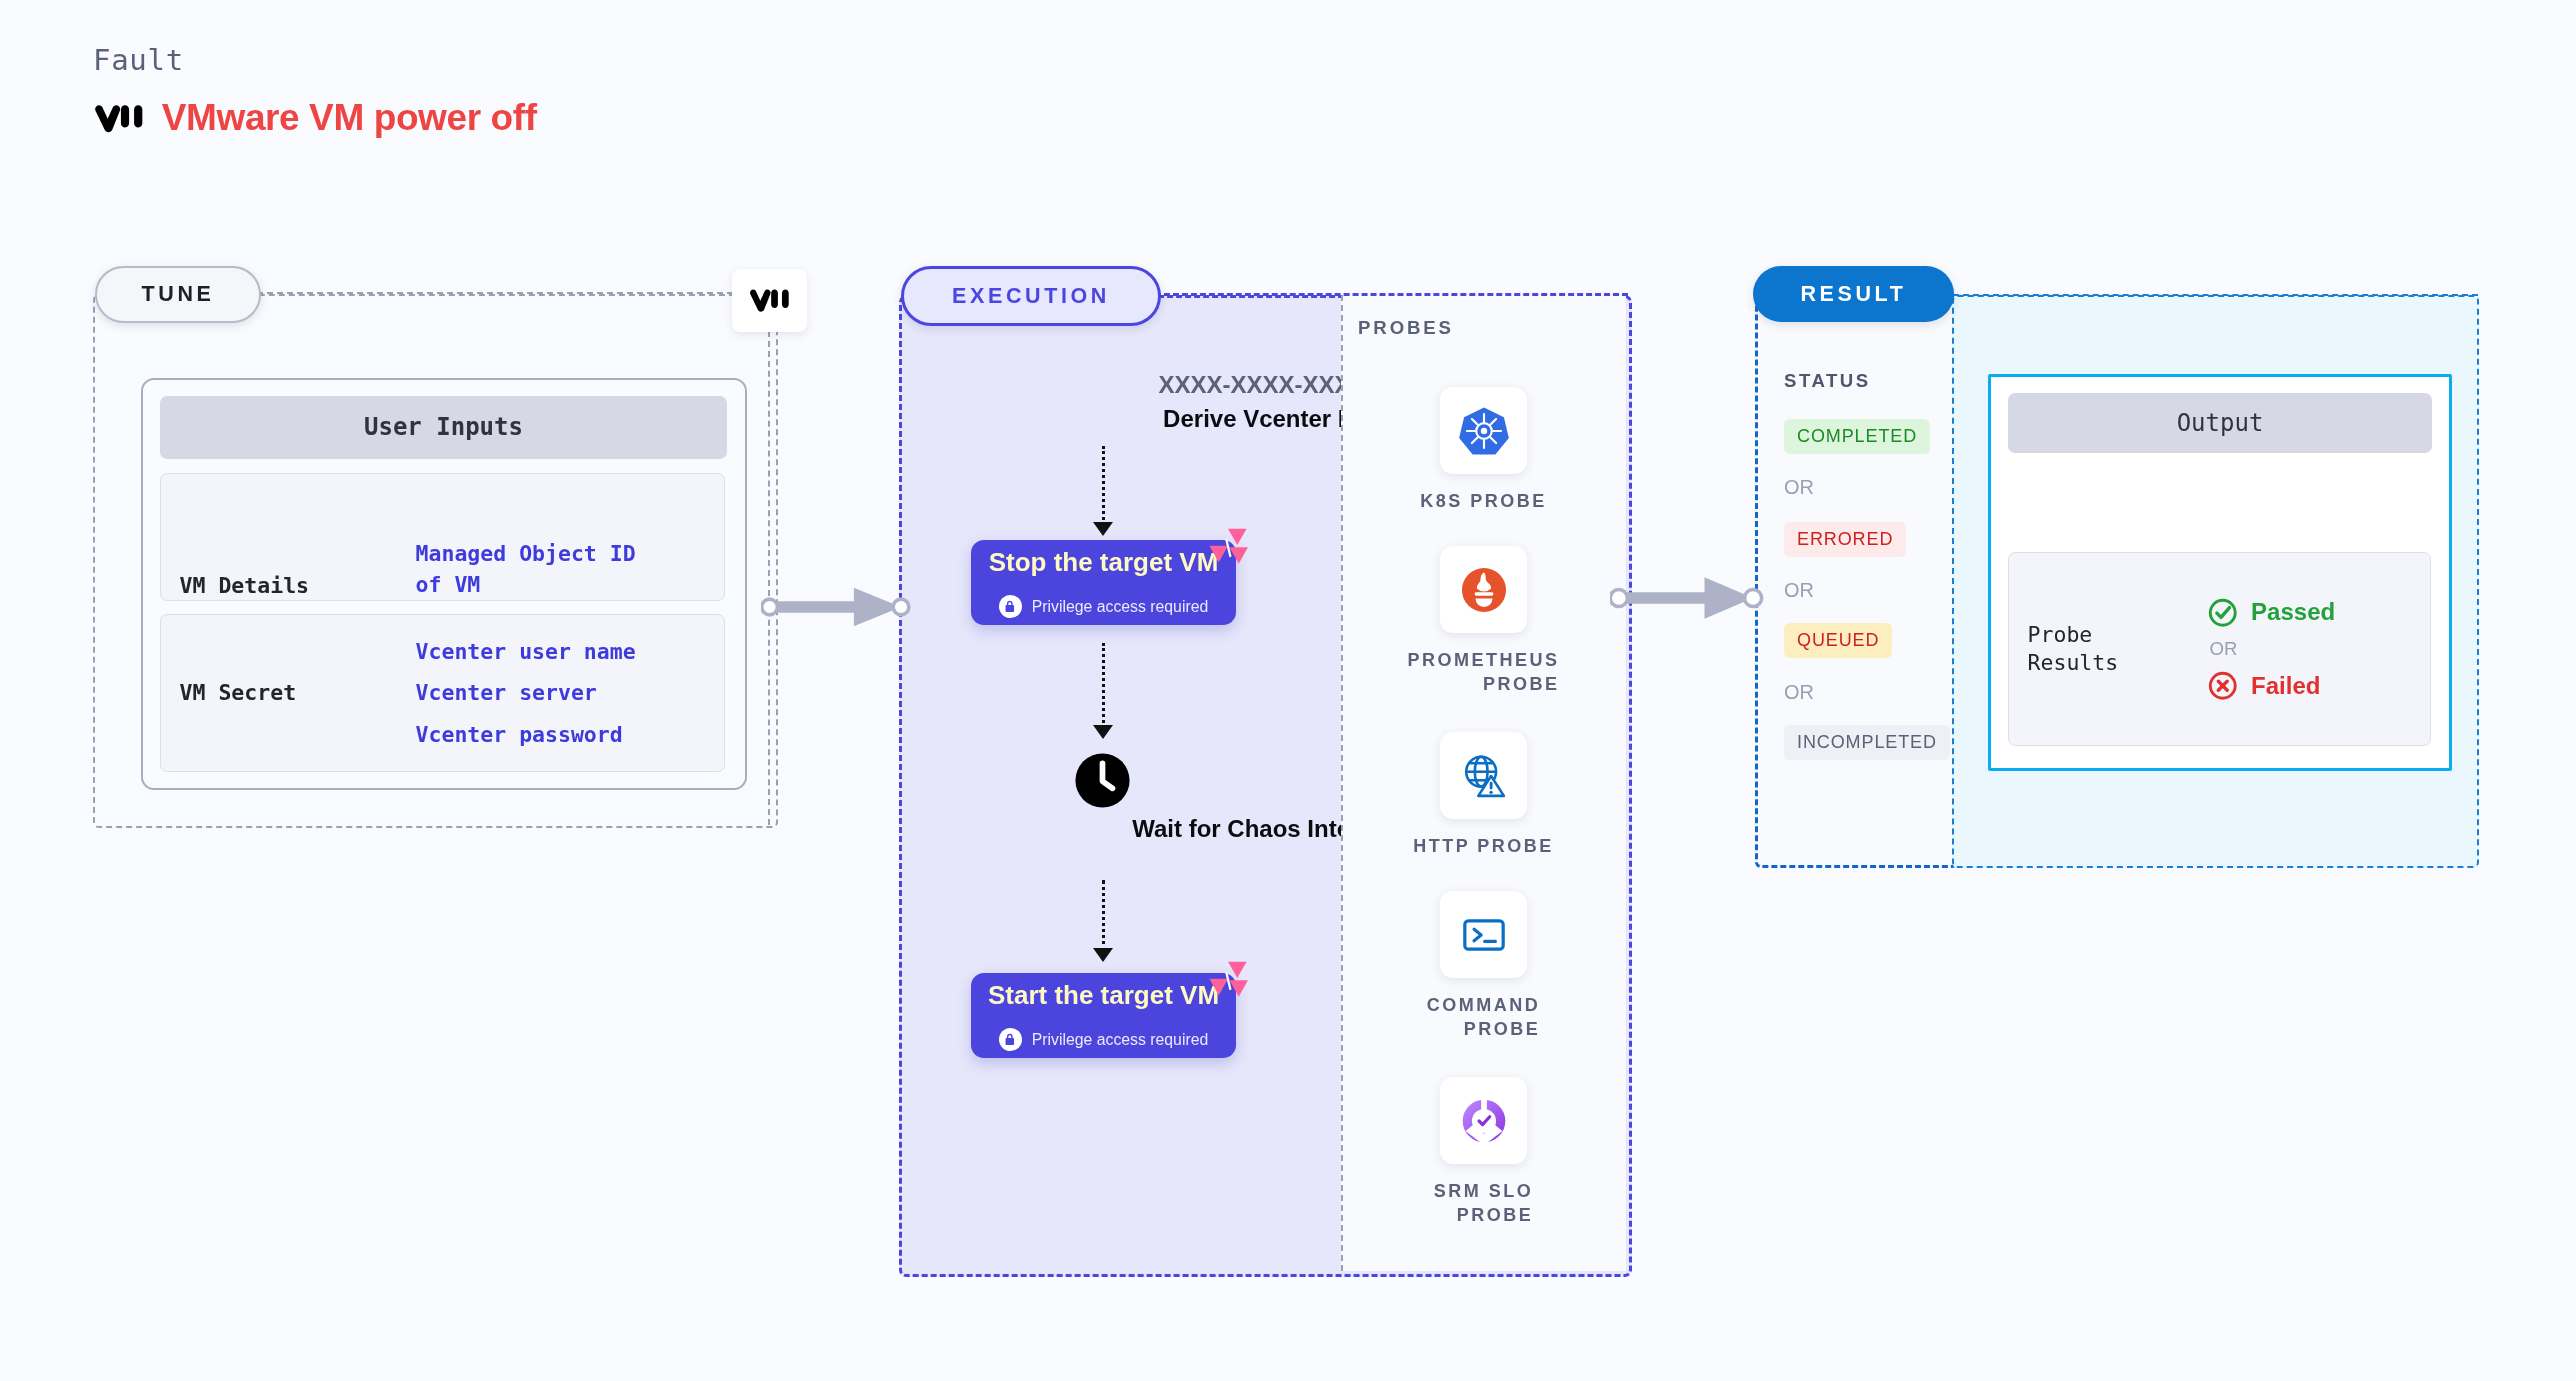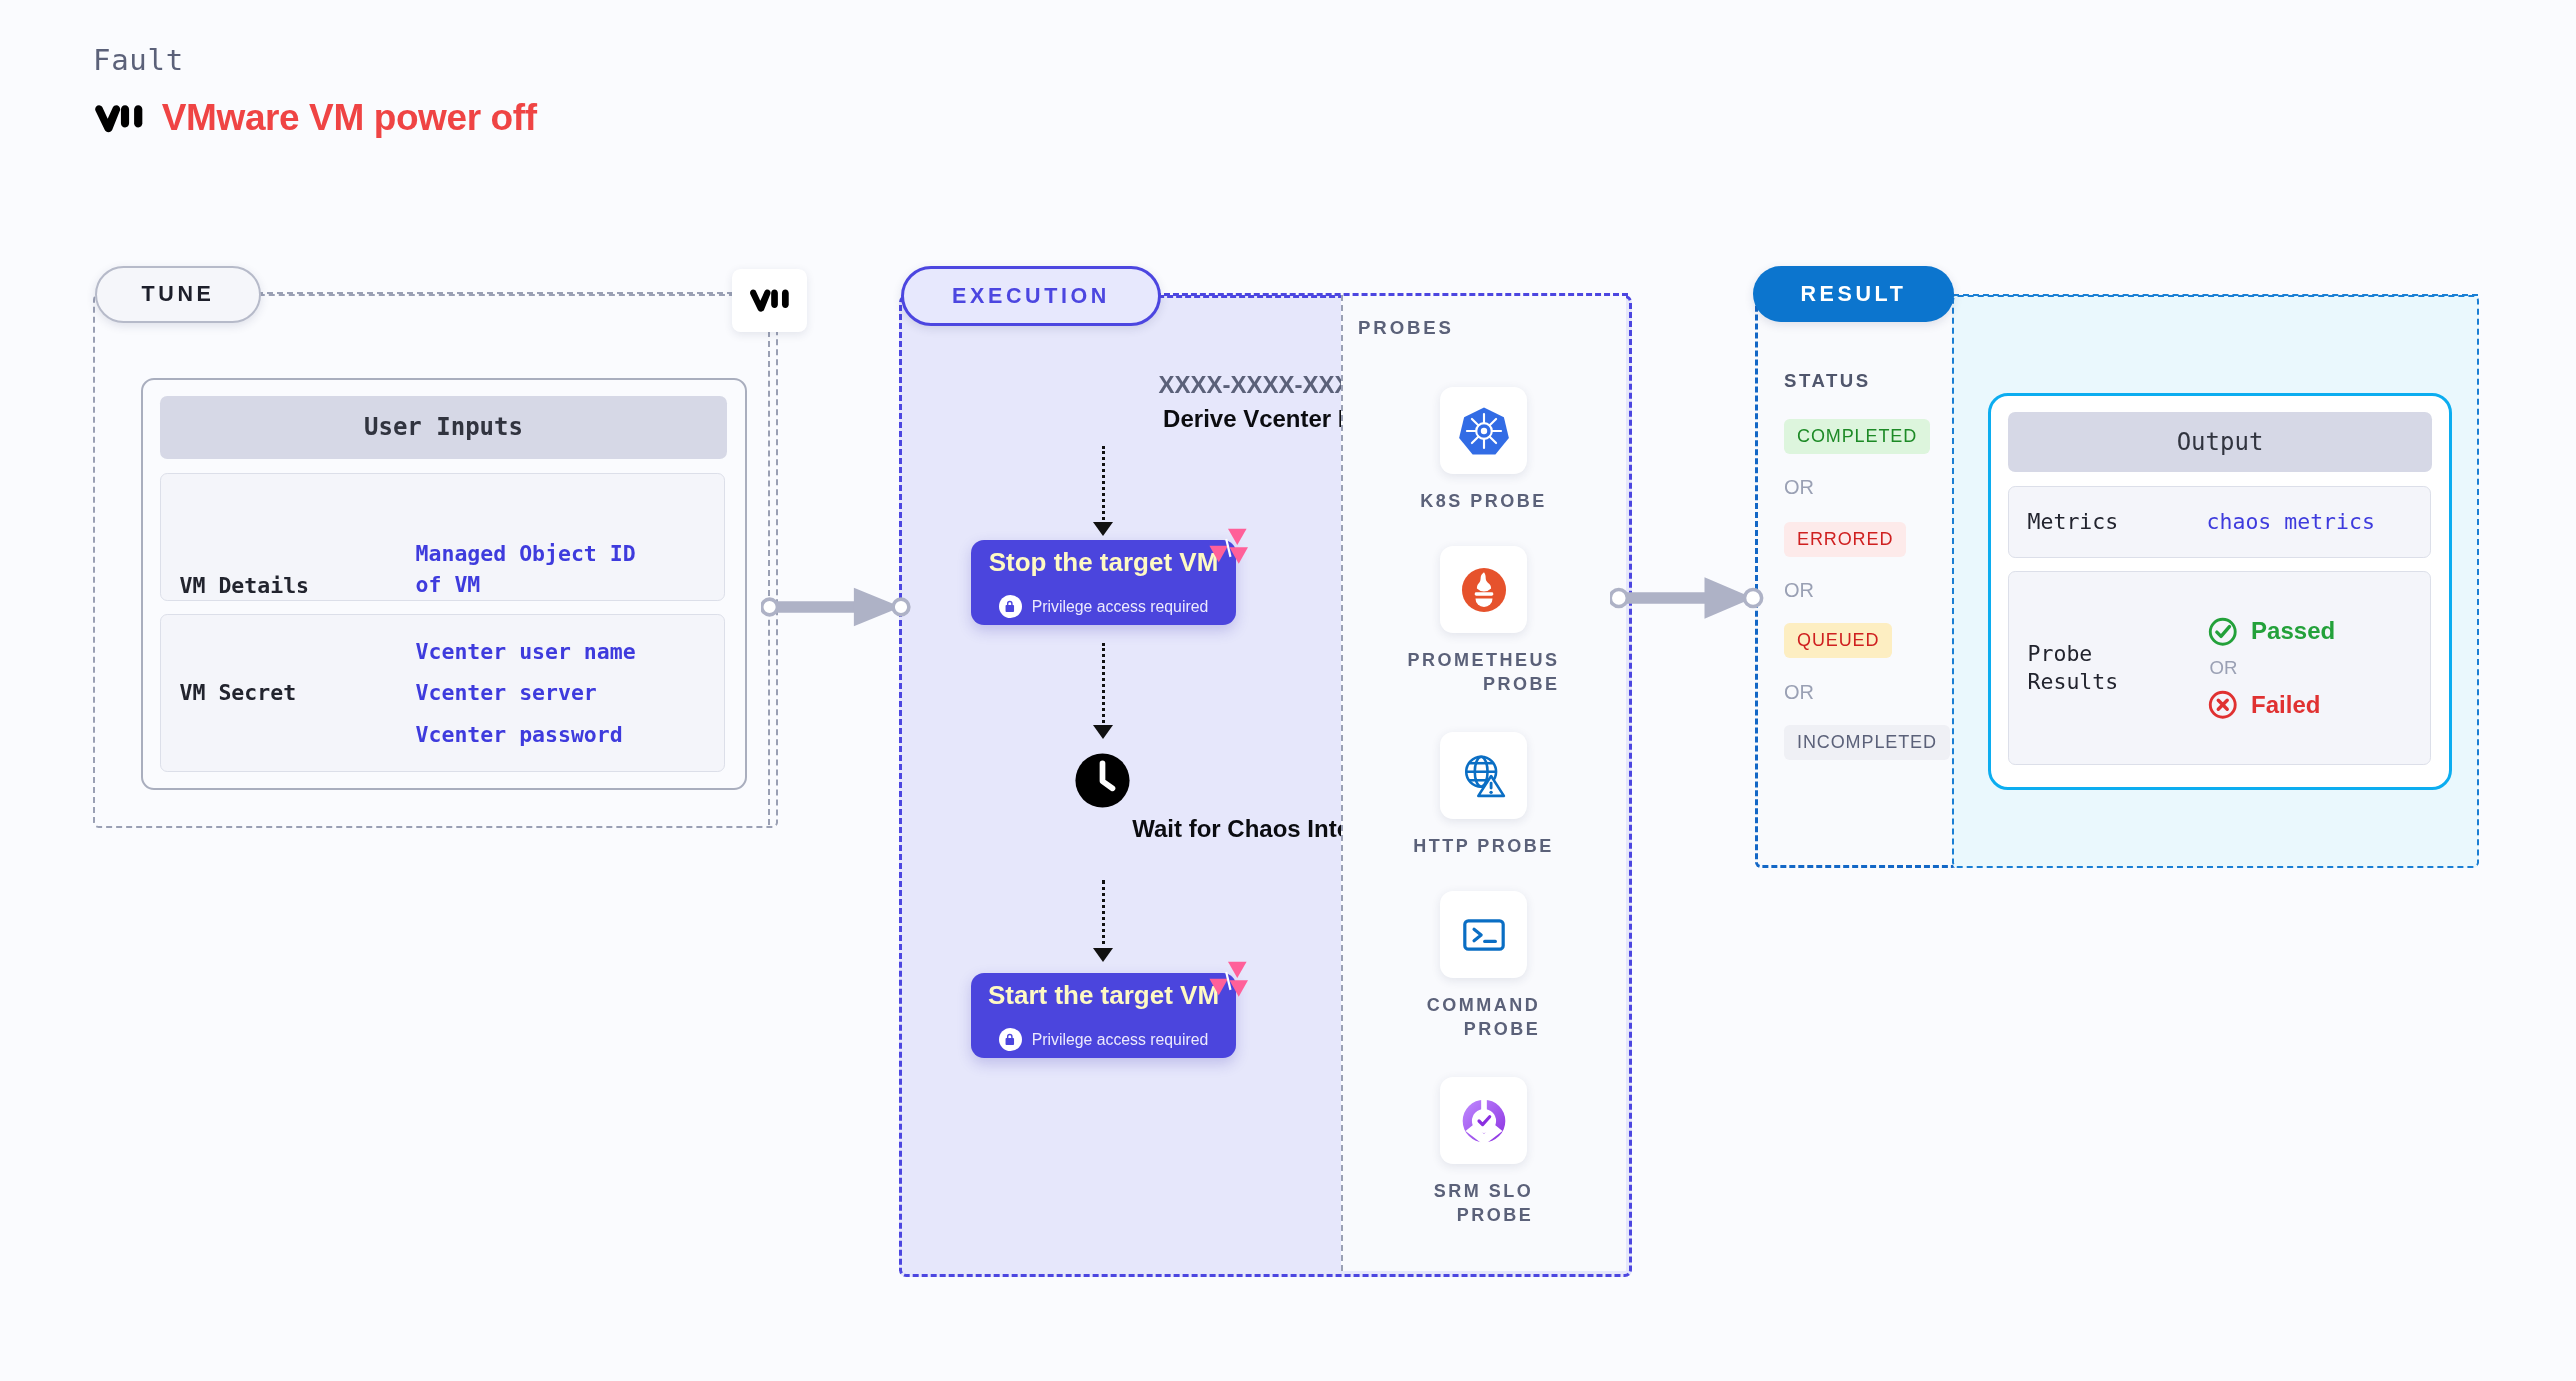--- a/index.html
+++ b/index.html
@@ -213,22 +213,22 @@
     border-radius: 5.7px; padding: 7.2px 13px;
     font-size: 18px; font-weight: 400; letter-spacing: 0.9px;
     z-index: 6; display: inline-block;
   }
   .status-or {
     position: absolute; left: 1784px; font-size: 20px; color: #9aa0b4;
     font-weight: 400; z-index: 6;
   }
 
   #output-card {
-    position: absolute; left: 1988px; top: 393px; width: 458px; height: 391px;
-    background: #ffffff; border: 3.6px solid #0cadf0; border-radius: 20px;
+    position: absolute; left: 1988px; top: 374px; width: 458px; height: 391px;
+    background: #ffffff; border: 3.6px solid #0cadf0; border-radius: 2px;
   }
   #output-title { position: absolute; left: 17px; top: 15.8px; width: 424px; height: 60px; }
   #metrics-row { position: absolute; left: 17px; top: 90px; width: 421px; height: 70px; }
   #probe-results-row { position: absolute; left: 17px; top: 175px; width: 421px; height: 192px; }
   #metrics-row .io-key, #probe-results-row .io-key { margin-left: 18.6px; width: 179px; }
   .pf-line { display: flex; align-items: center; gap: 13px; }
   .pf-line svg { width: 31.5px; height: 31.5px; }
   .pf-passed { color: #23a13a; font-size: 24px; font-weight: 700; }
   .pf-failed { color: #e03131; font-size: 24px; font-weight: 700; }
   .pf-or { color: #9aa0b4; font-size: 18.6px; margin: 10px 0 10px 2.9px; }
@@ -456,24 +456,20 @@
 <div class="status-or" style="top:476px;">OR</div>
 <div class="status-chip" style="top:522px; background:#fdeaea; color:#cf2020;">ERRORED</div>
 <div class="status-or" style="top:579px;">OR</div>
 <div class="status-chip" style="top:623px; background:#fdeec2; color:#cf2020;">QUEUED</div>
 <div class="status-or" style="top:681px;">OR</div>
 <div class="status-chip" style="top:725px; background:#eff0f5; color:#5b6179;">INCOMPLETED</div>
 
 <div id="output-card">
   <div class="card-title" id="output-title">Output</div>
 
-  <div class="io-row" id="metrics-row">
-    <span class="io-key">Metrics</span>
-    <span class="io-vals">chaos metrics</span>
-  </div>
 
   <div class="io-row" id="probe-results-row">
     <span class="io-key">Probe
 Results</span>
     <span>
       <div class="pf-line">
         <svg viewBox="0 0 24 24">
           <circle cx="12" cy="12" r="9.5" fill="none" stroke="#23a13a" stroke-width="2.2"></circle>
           <path d="M7.5 12.3l3.2 3.2 6.4-7.4" fill="none" stroke="#23a13a" stroke-width="2.6" stroke-linecap="round" stroke-linejoin="round"></path>
         </svg>

